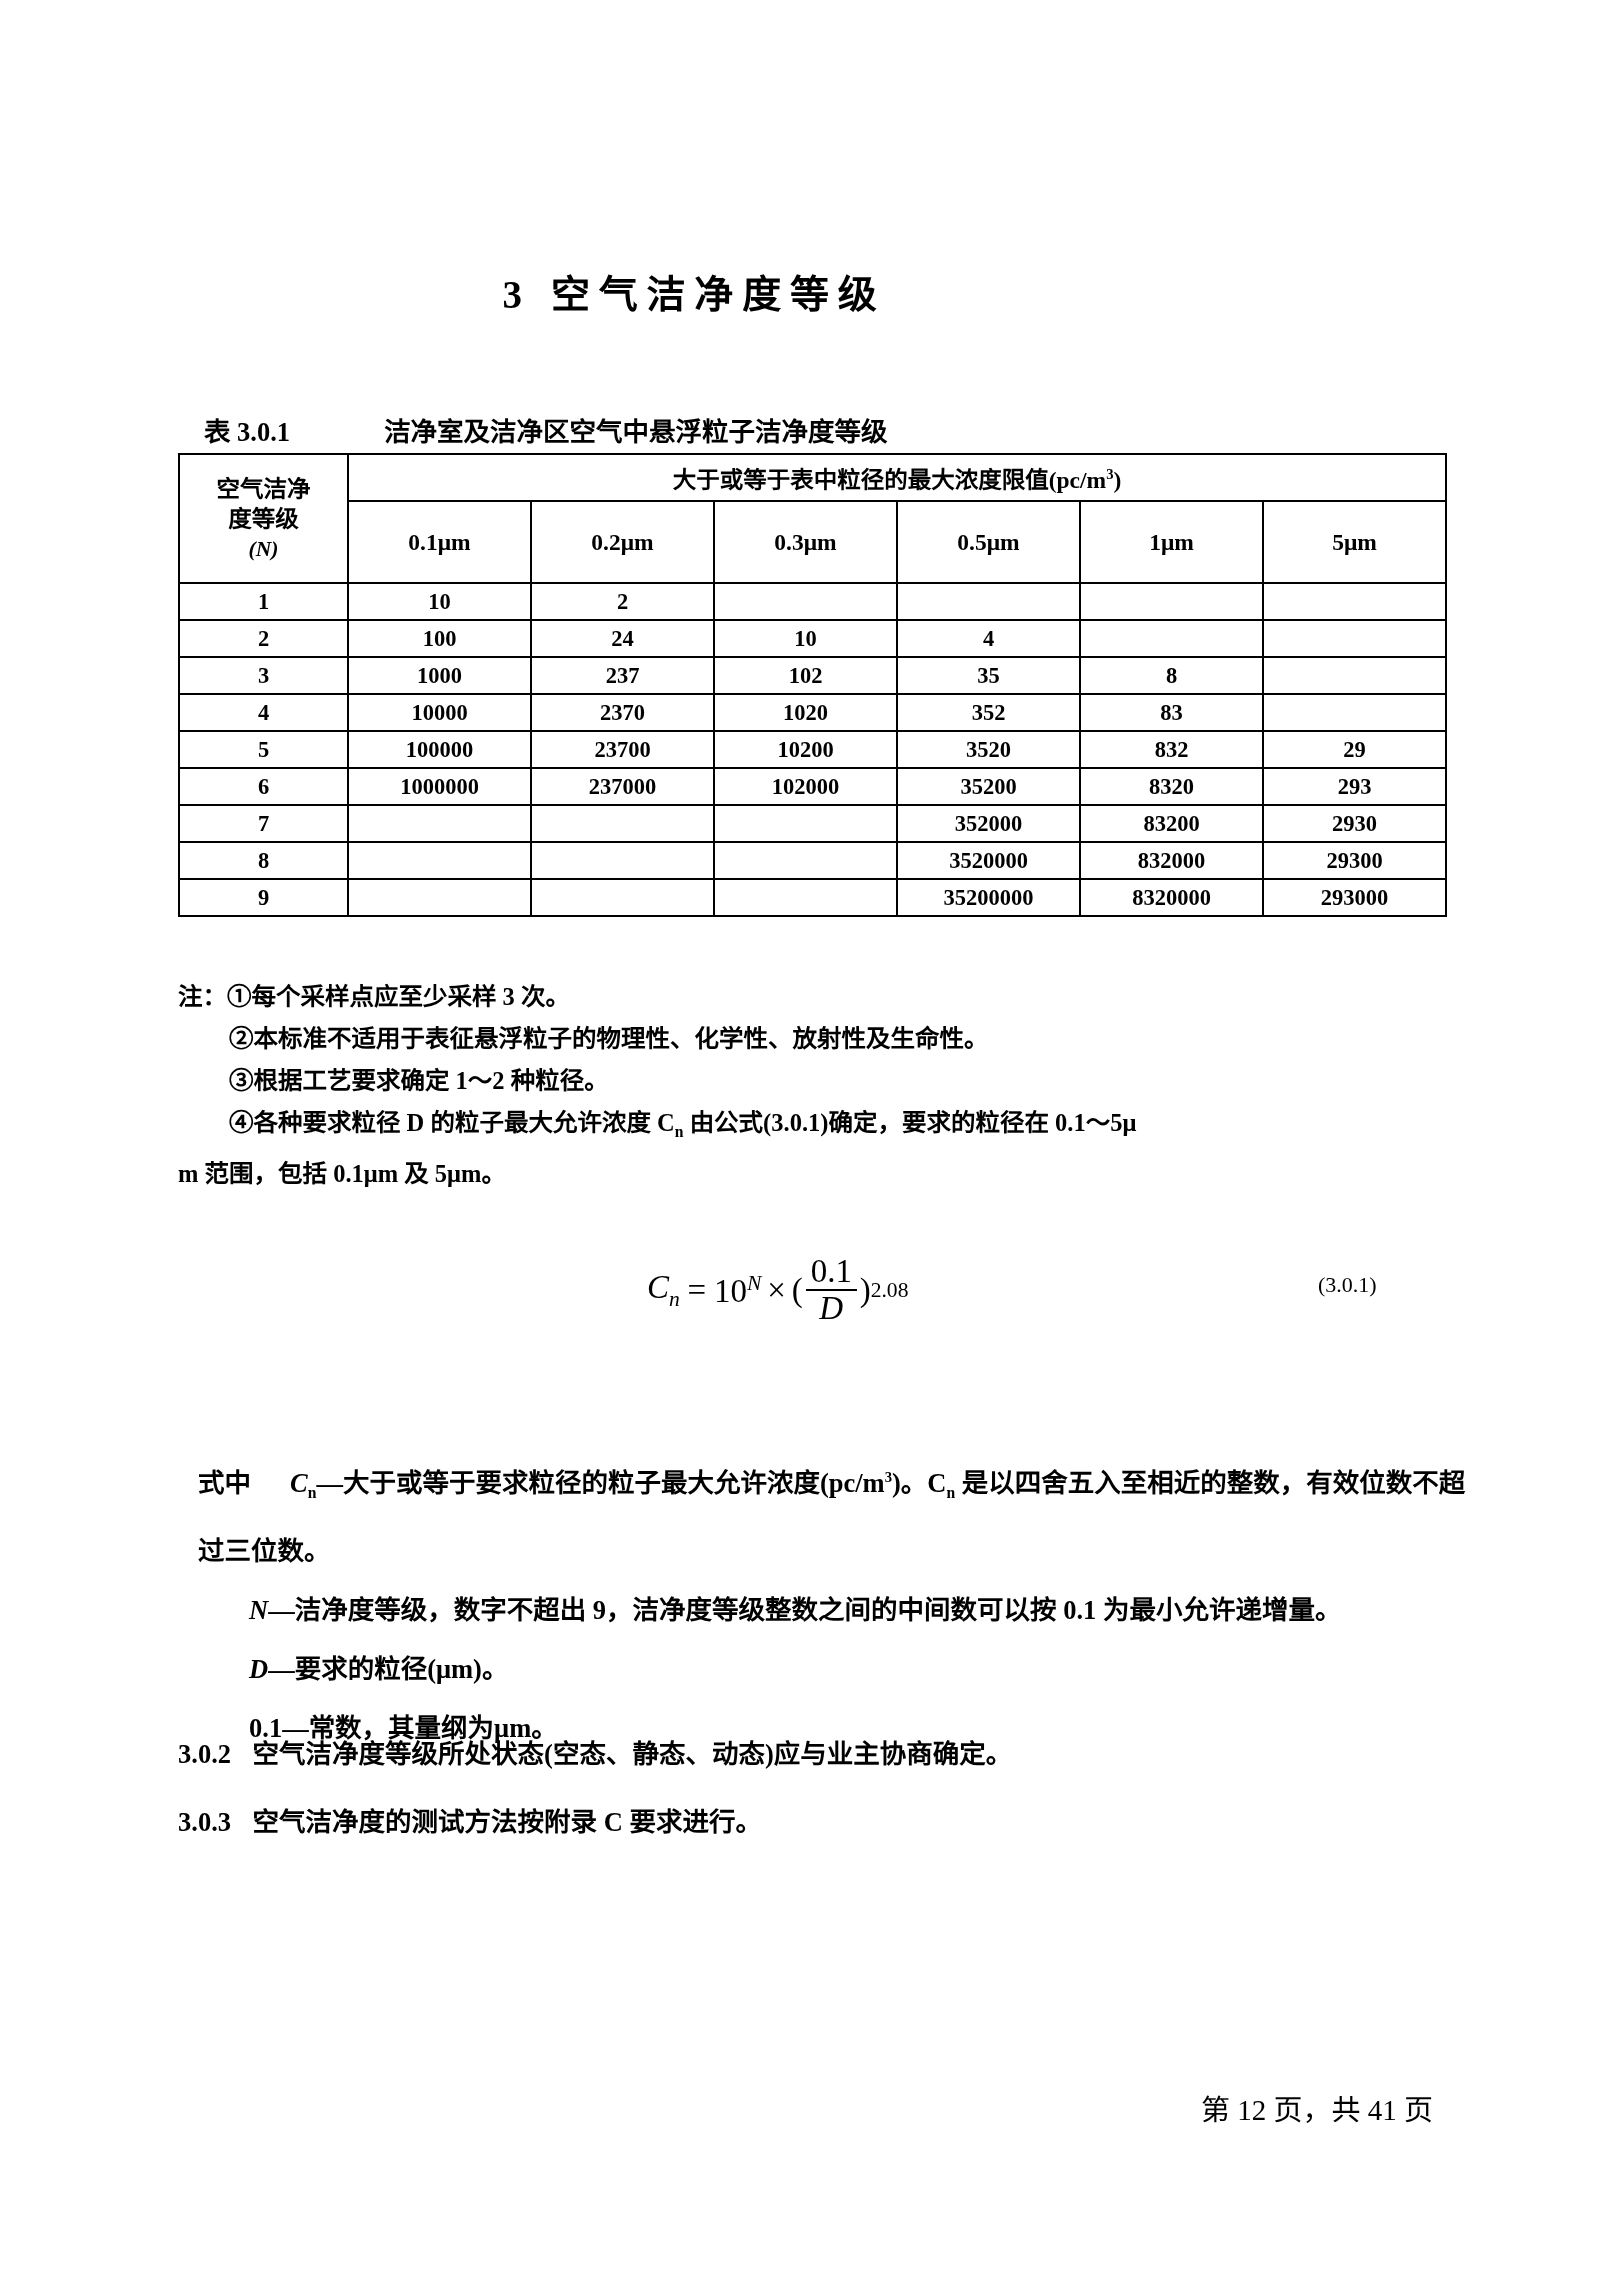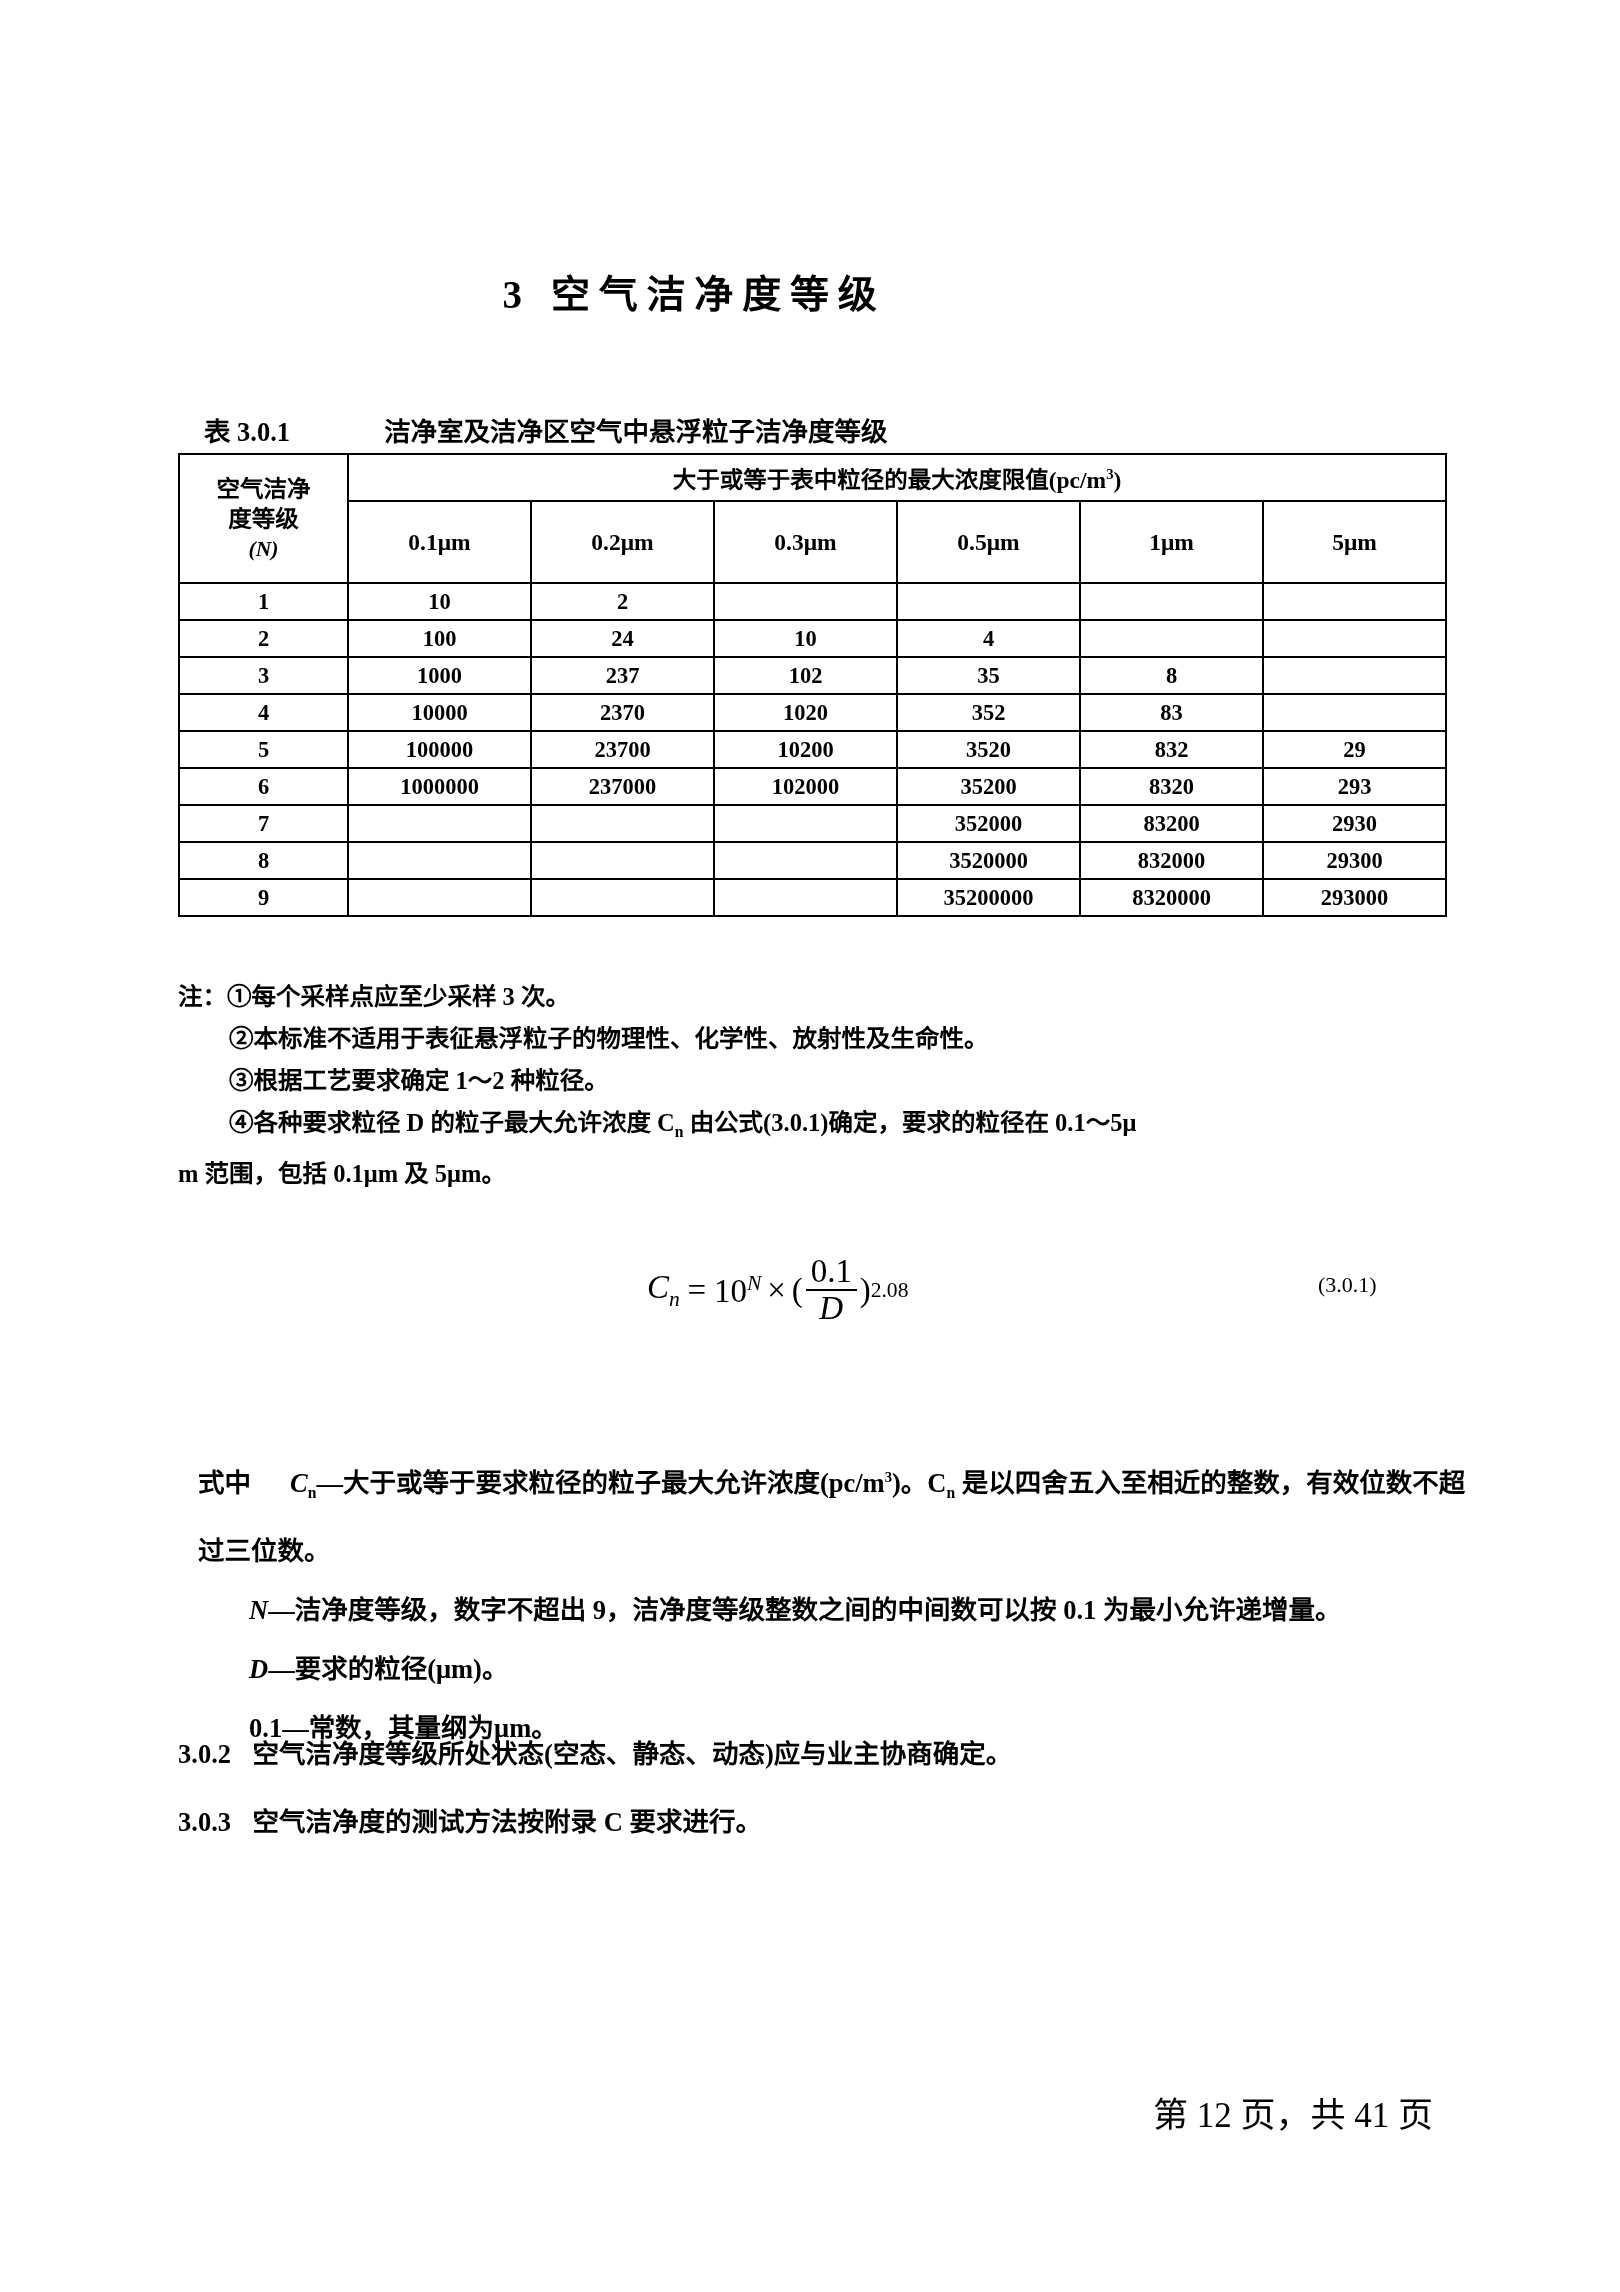--- a/index.html
+++ b/index.html
@@ -167,21 +167,21 @@
   .def-indent { padding-left: 51px; font-family: Liberation Serif, serif; }
   .ital { font-style: italic; }
 
   
   .footer {
     position: absolute;
     left: 0;
     top: 2086px;
     width: 1433px;
     text-align: right;
-    font-size: 35px;
+    font-size: 29px;
     font-family: "Liberation Serif", "DejaVu Serif", serif;
   }
 </style>
 </head>
 <body>
 
 <div class="page">
 
   <div class="chapter-title">
     <span class="num">3</span><span>空气洁净度等级</span>

